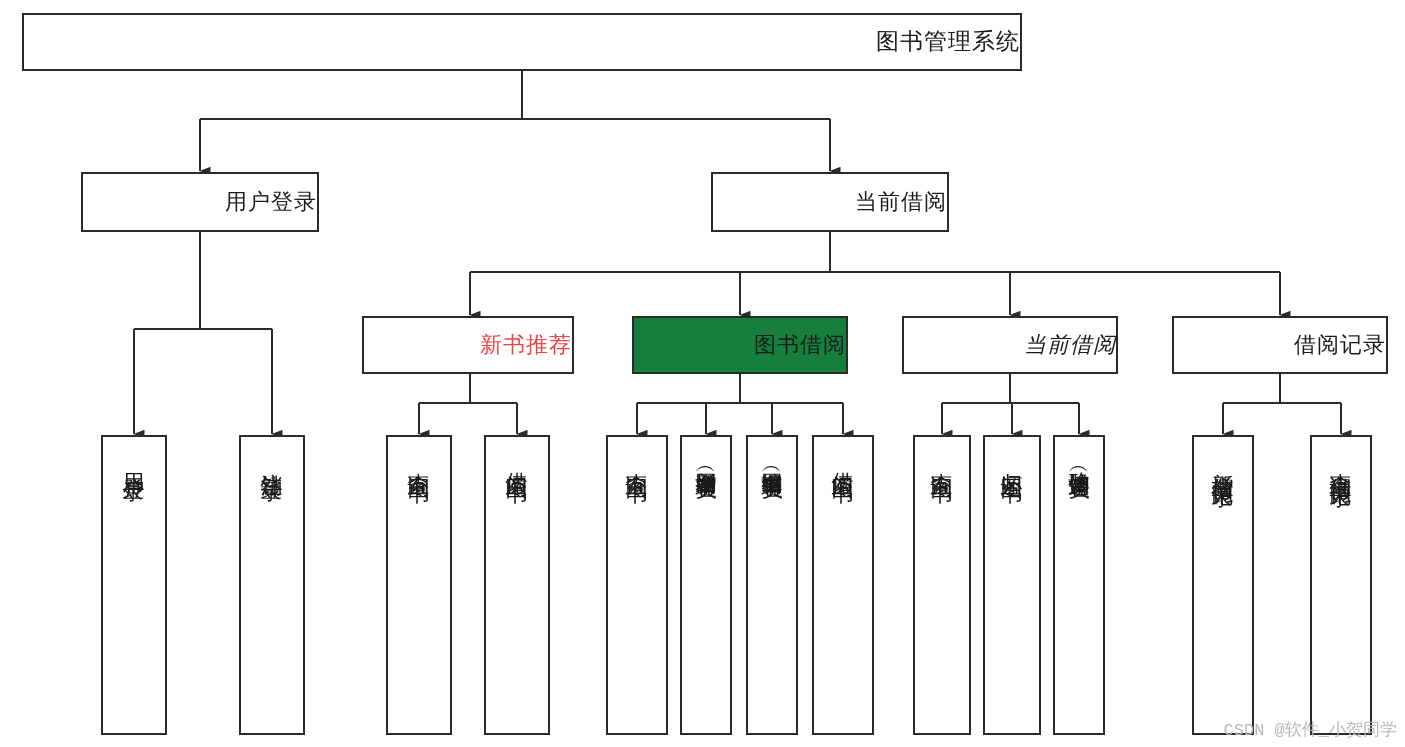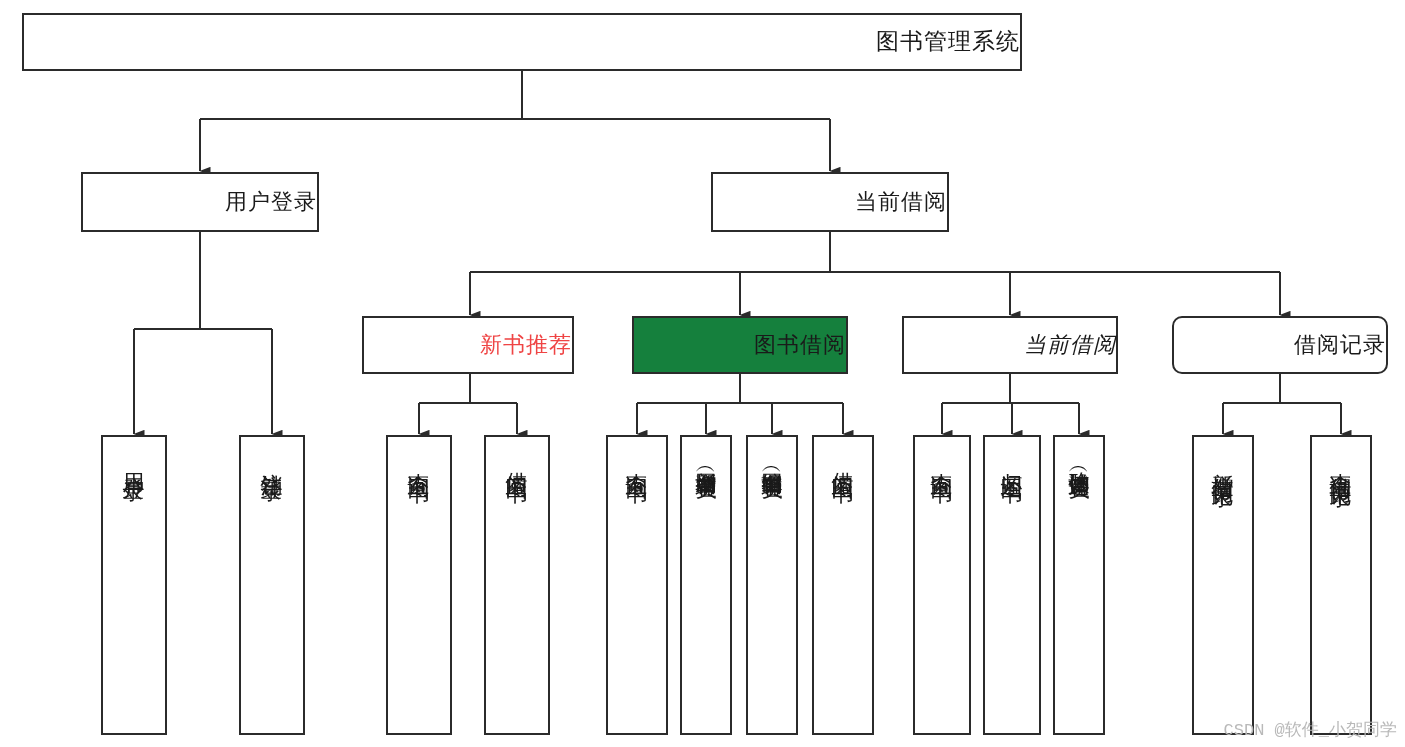--- a/index.html
+++ b/index.html
@@ -138,21 +138,21 @@
       </div>
       <div class="node horiz" style="left: 362px; top: 316px; width: 212px; height: 58px; border-color: rgb(43, 43, 43); background: rgb(255, 255, 255); color: #ef4444;">
         <span class="node-label">新书推荐</span>
       </div>
       <div class="node horiz" style="left: 632px; top: 316px; width: 216px; height: 58px; border-color: rgb(43, 43, 43); background: #15803d; color: rgb(26, 26, 26);">
         <span class="node-label">图书借阅</span>
       </div>
       <div class="node horiz" style="left: 902px; top: 316px; width: 216px; height: 58px; border-color: rgb(43, 43, 43); background: rgb(255, 255, 255); color: rgb(26, 26, 26); font-style: italic;">
         <span class="node-label">当前借阅</span>
       </div>
-      <div class="node horiz" style="left: 1172px; top: 316px; width: 216px; height: 58px; border-color: rgb(43, 43, 43); background: rgb(255, 255, 255); color: rgb(26, 26, 26); border-radius: 10px;">
+      <div class="node horiz" style="left: 1172px; top: 316px; width: 216px; height: 58px; border-color: rgb(43, 43, 43); background: rgb(255, 255, 255); color: rgb(26, 26, 26);">
         <span class="node-label">借阅记录</span>
       </div>
       <div class="node vert" style="left: 101px; top: 435px; width: 66px; height: 300px; border-color: rgb(43, 43, 43); background: rgb(255, 255, 255); color: rgb(26, 26, 26);">
         <span class="node-label">用户登录</span>
       </div>
       <div class="node vert" style="left: 239px; top: 435px; width: 66px; height: 300px; border-color: rgb(43, 43, 43); background: rgb(255, 255, 255); color: rgb(26, 26, 26);">
         <span class="node-label">注销登录</span>
       </div>
       <div class="node vert" style="left: 386px; top: 435px; width: 66px; height: 300px; border-color: rgb(43, 43, 43); background: rgb(255, 255, 255); color: rgb(26, 26, 26);">
         <span class="node-label">查询图书</span>

